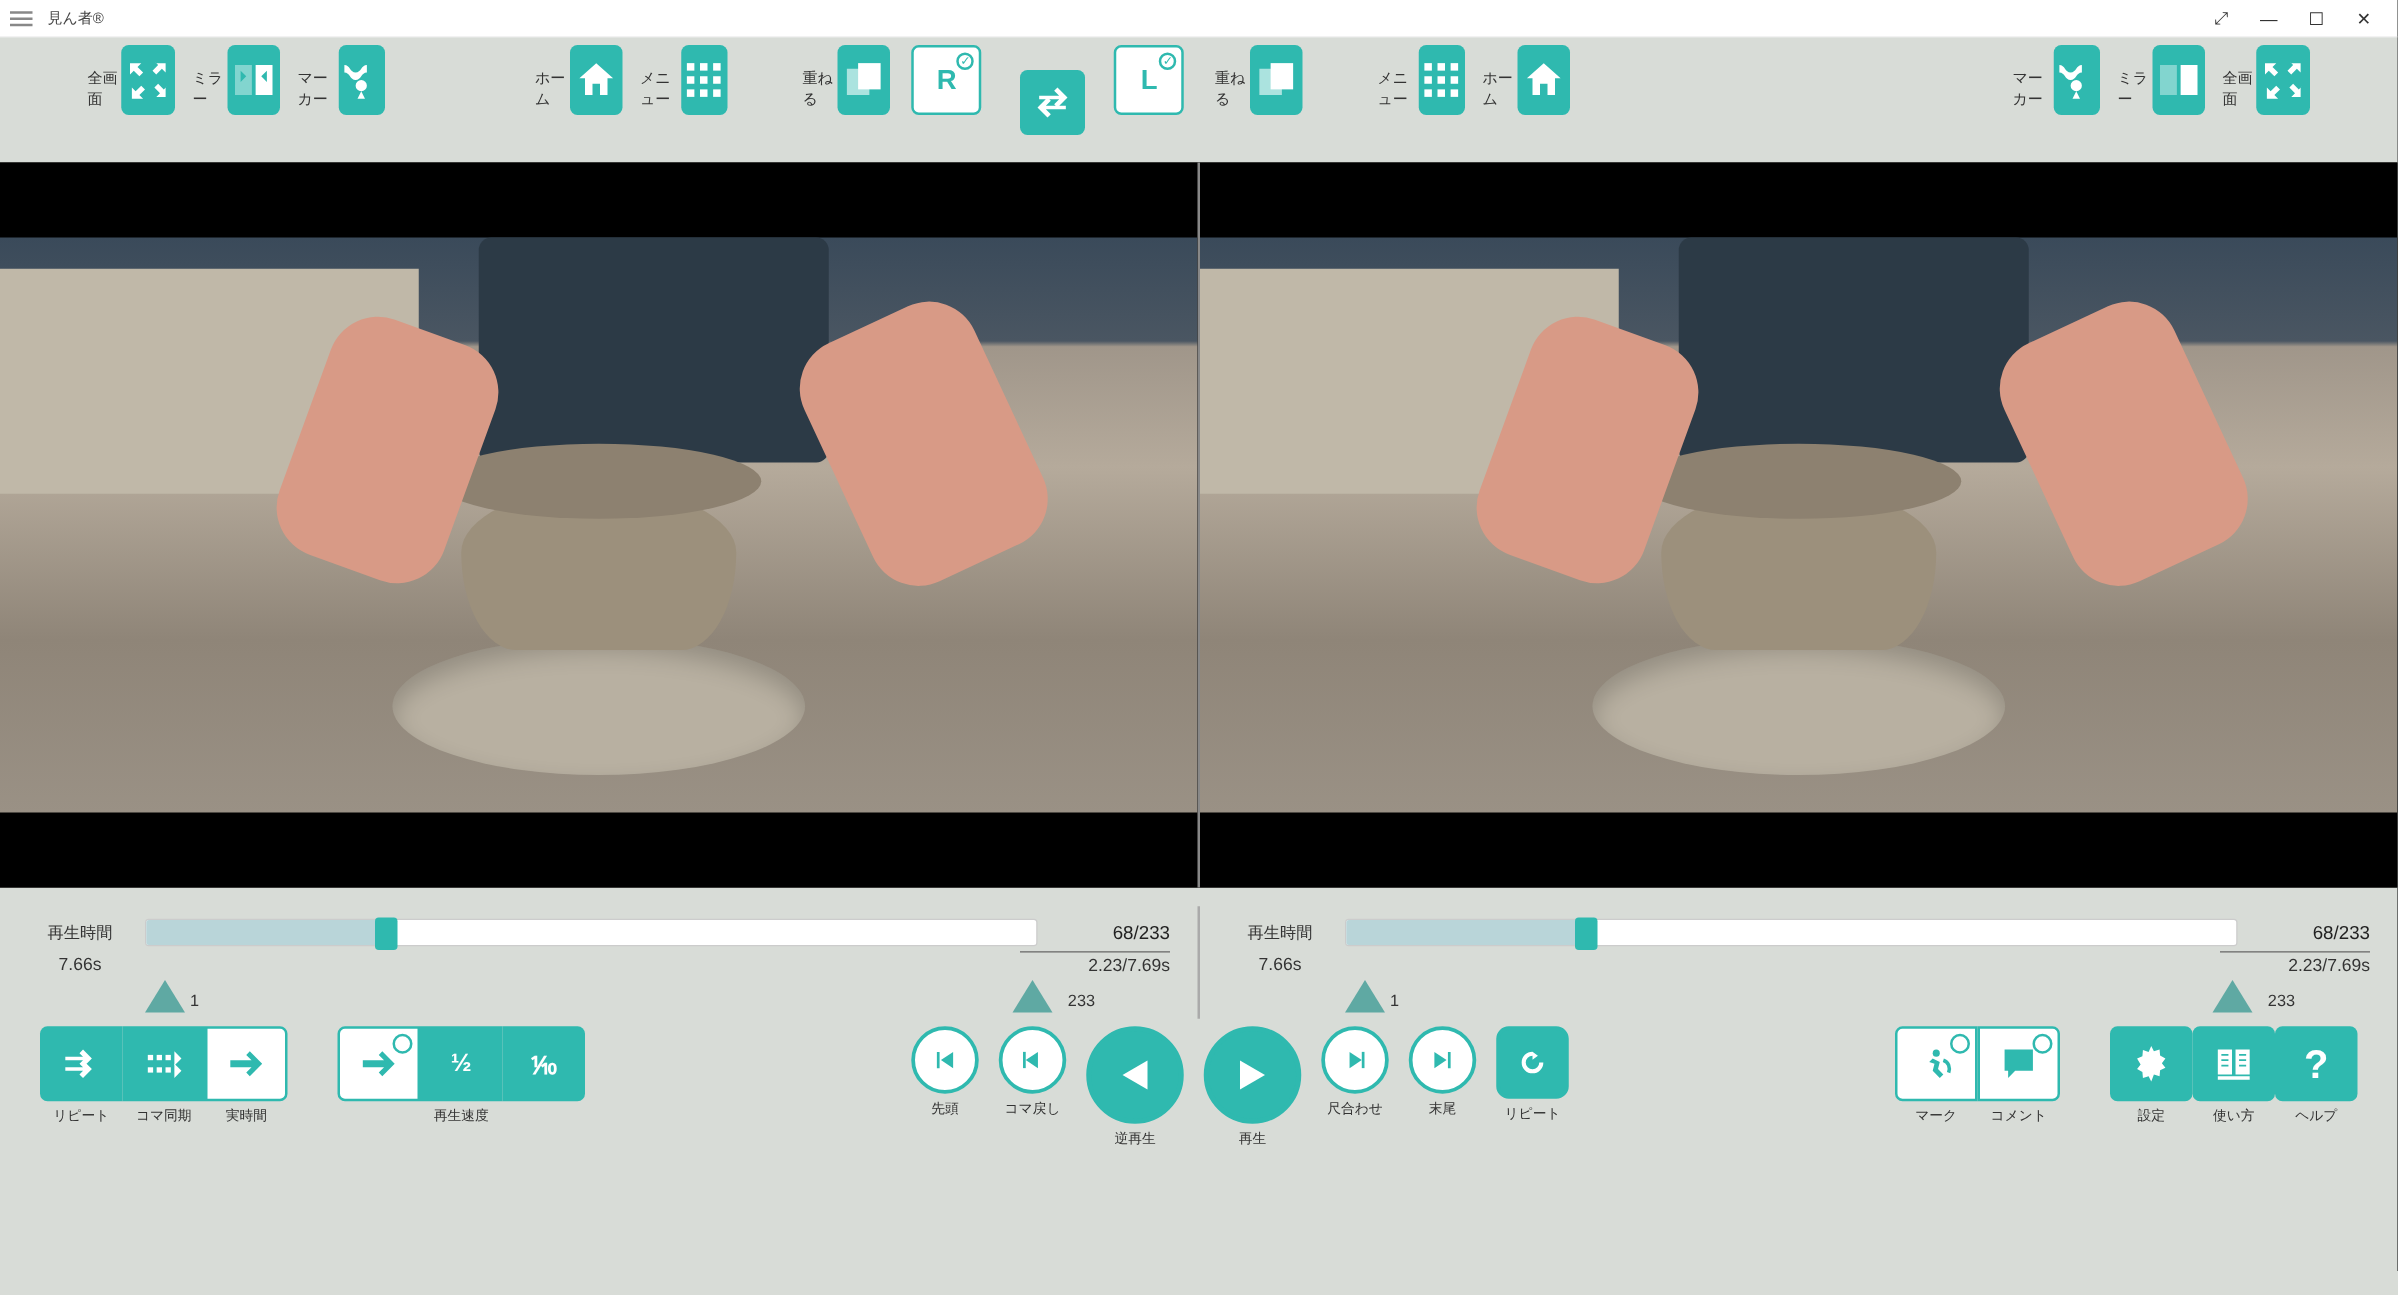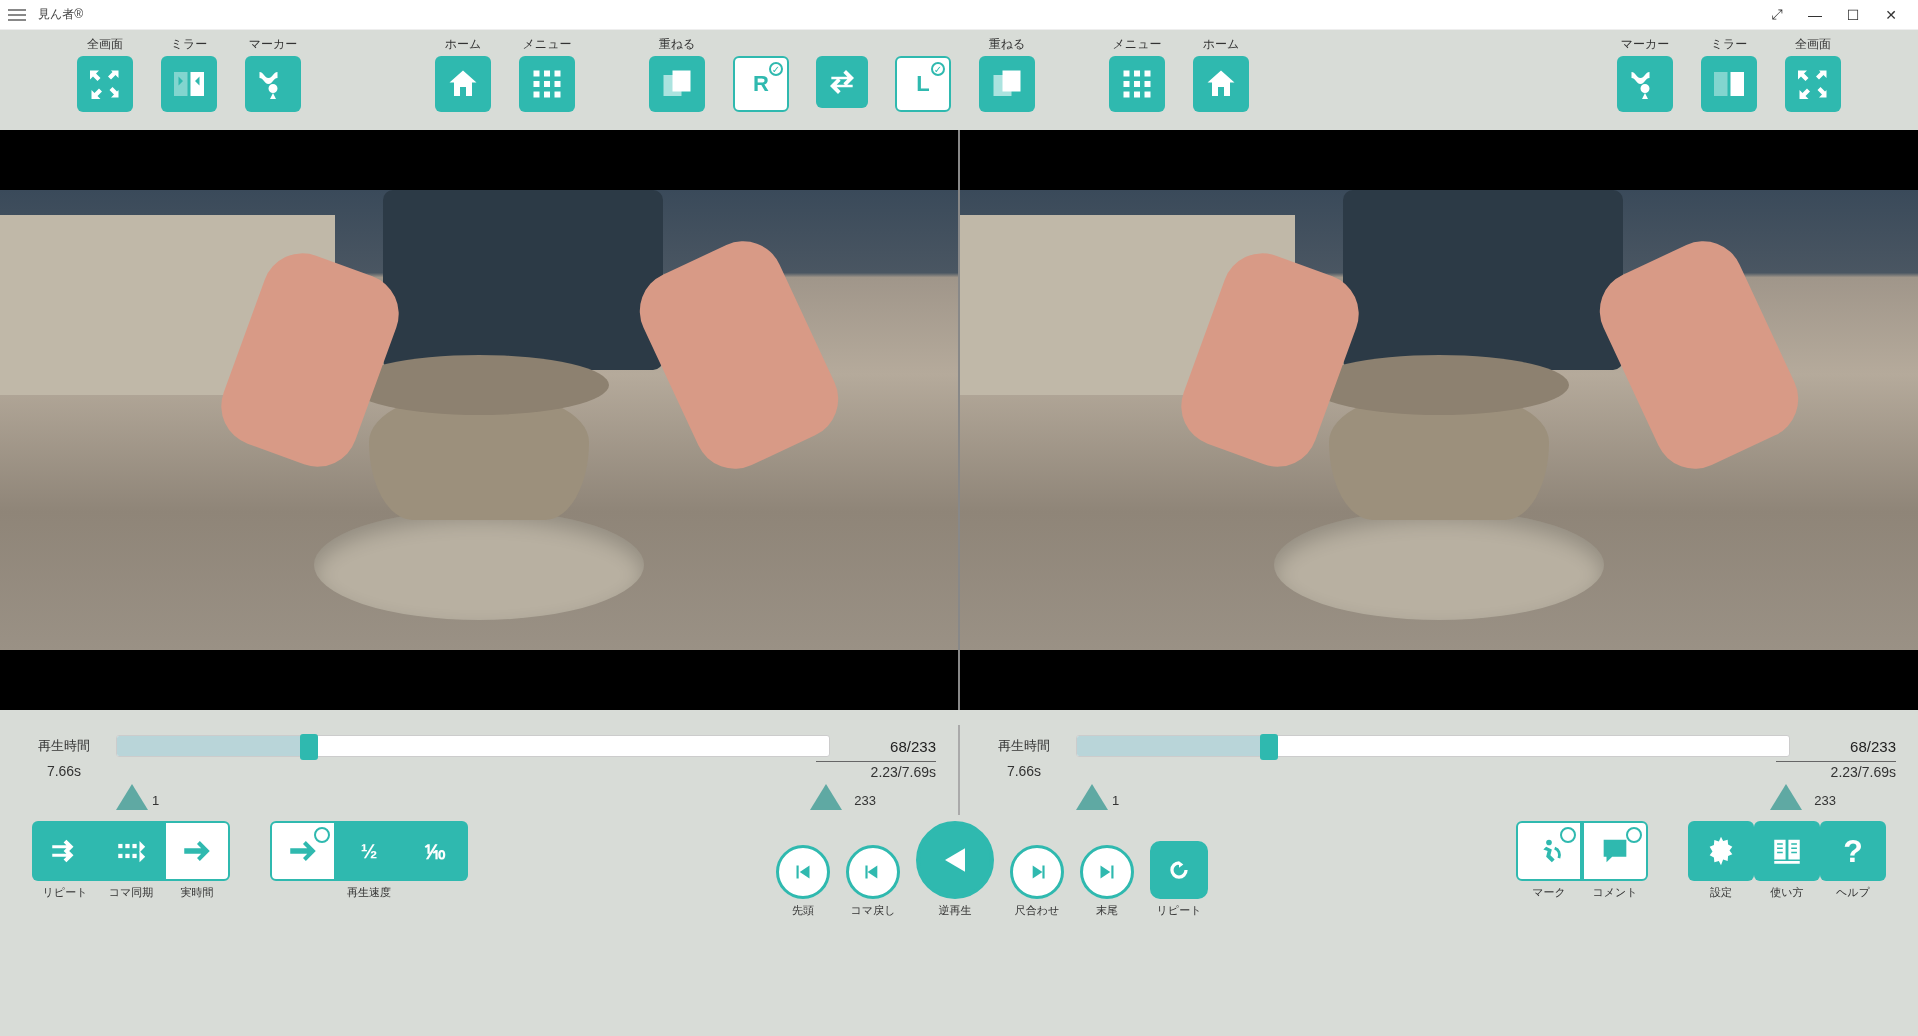--- a/index.html
+++ b/index.html
@@ -28,21 +28,21 @@
 .hamburger span { display:block; height:2px; background:#888; margin:3px 0; }
 
 .toolbar-row {
   height: 100px;
   background: #d8dcd7;
   display: flex;
   align-items: flex-start;
   padding-top: 6px;
 }
 .tool-group { display: flex; gap: 14px; }
-.tool-col { display: flex; flex-direction: column; align-items: center; width: 70px; }
+.tool-col { display: flex; flex-direction: row; align-items: center; width: 70px; }
 .tool-label { font-size: 12px; color: #333; margin-bottom: 4px; height: 16px; }
 .icon-btn {
   width: 56px; height: 56px;
   background: #2fb9af;
   border-radius: 6px;
   display: flex; align-items: center; justify-content: center;
   cursor: pointer;
   color: #fff;
 }
 .icon-btn.white {
@@ -479,21 +479,21 @@
     <div class="bot-col">
       <div class="bot-btn last">
         <span style="font-size:20px;font-weight:bold">⅒</span>
       </div>
       <div class="lbl">&nbsp;</div>
     </div>
   </div>
 
   <div class="flex-sp"></div>
 
-  <div class="bot-group" style="align-items:flex-end">
+  <div class="bot-group" style="align-items:flex-start">
     <div class="bot-col">
       <div class="play-circle">
           <svg viewBox="0 0 24 24">
             <path fill="currentColor" d="M6 6h2v12H6zm3 6l9-6v12l-9-6z"></path>
           </svg>
         </div>
       <div class="lbl">先頭</div>
     </div>
     <div class="bot-col">
       <div class="play-circle">
@@ -506,20 +506,28 @@
     </div>
     <div class="bot-col">
       <div class="play-circle big">
           <svg viewBox="0 0 24 24">
             <path fill="currentColor" d="M18 5v14L6 12 18 5z"></path>
           </svg>
         </div>
       <div class="lbl">逆再生</div>
     </div>
     <div class="bot-col">
+      <div class="play-circle big">
+          <svg viewBox="0 0 24 24">
+            <path fill="currentColor" d="M6 5v14l12-7L6 5z"></path>
+          </svg>
+        </div>
+      <div class="lbl">再生</div>
+    </div>
+    <div class="bot-col">
       <div class="play-circle">
           <svg viewBox="0 0 24 24">
             <path fill="currentColor" d="M8 6v12l9-6-9-6z"></path>
             <rect x="17" y="6" width="2" height="12" fill="currentColor"></rect>
           </svg>
         </div>
       <div class="lbl">尺合わせ</div>
     </div>
     <div class="bot-col">
       <div class="play-circle">

